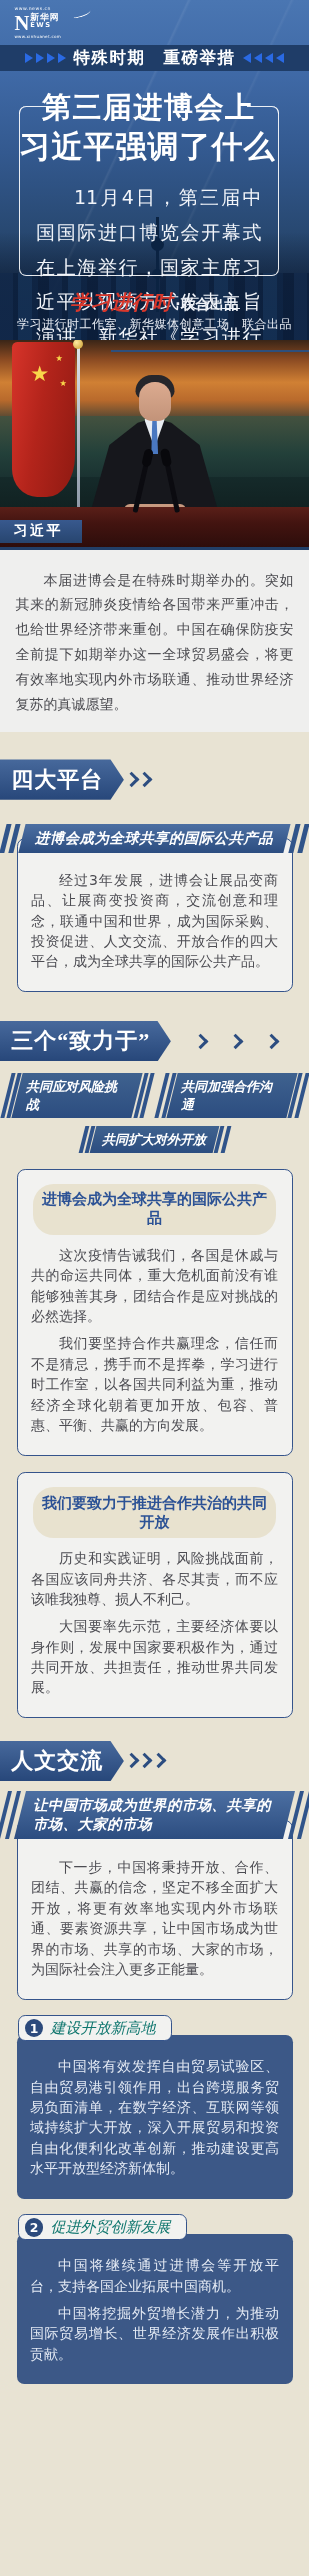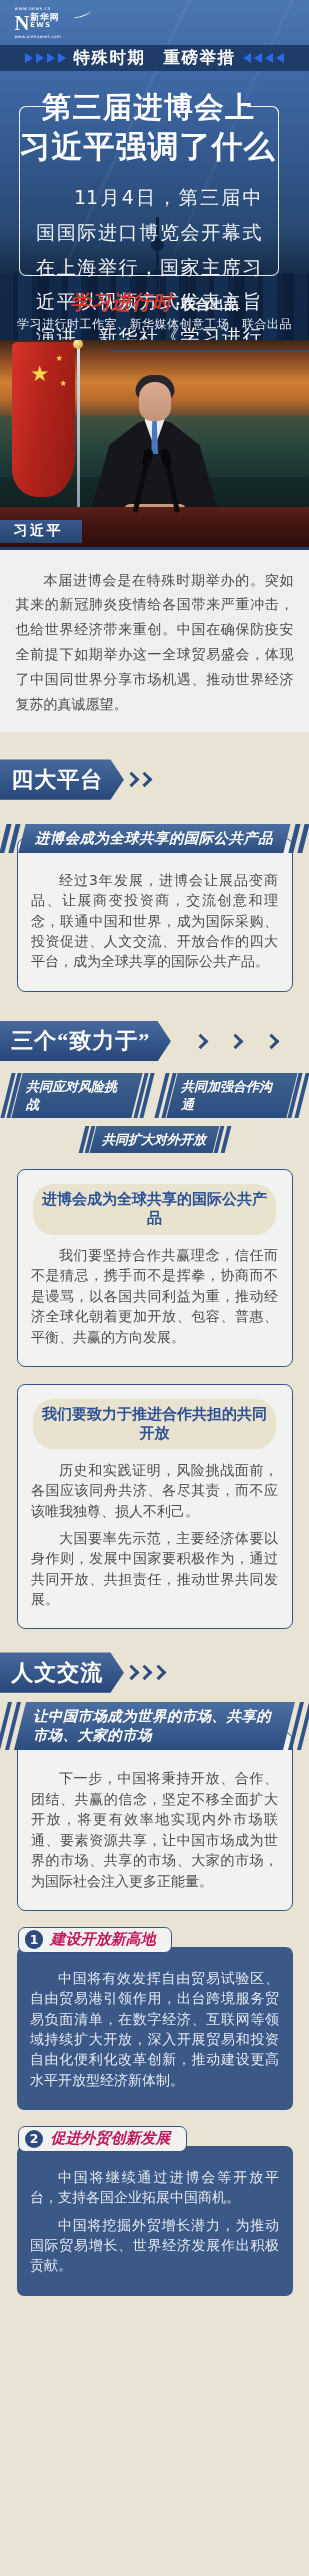--- a/index.html
+++ b/index.html
@@ -126,21 +126,21 @@
 
   .wbox{margin:0 16.5px;background:#f2f2f0;border:1.5px solid #35548b;border-radius:8.2px;padding:10.3px 13.4px 12.4px;}
   .wbox p{font-size:14px;line-height:1.46;color:#4c4c52;text-align:justify;text-indent:2em;margin:6.7px 0;}
   .pill{background:#e8e2cf;border-radius:20.6px;padding:6.2px 7.2px;text-align:center;
     color:#2c5295;font-weight:bold;font-size:15px;margin:4.1px 2.1px 10.3px;}
 
   .tab{display:inline-flex;align-items:center;gap:7.2px;background:#f2f2f0;border:1.5px solid #35548b;
     border-radius:7.2px;padding:2.6px 15.5px 2.6px 6.2px;margin-left:17.5px;position:relative;z-index:2;}
   .tab-num{width:18.5px;height:18.5px;border-radius:50%;background:#2c4a7c;color:#fff;
     display:flex;align-items:center;justify-content:center;font-size:12.4px;font-weight:bold;flex:0 0 auto;}
-  .tab-title{color:#be185d;font-size:15px;font-weight:bold;font-style:italic;white-space:nowrap;}
+  .tab-title{color:#0f766e;font-size:15px;font-weight:normal;font-style:italic;white-space:nowrap;}
   .item-box{margin:-6.2px 16.5px 0;background:#3c5887;border-radius:7.2px;padding:14.4px 13.4px 13.4px;position:relative;z-index:1;}
   .item-box p{font-size:14px;line-height:1.46;color:#e4eaf4;text-align:justify;text-indent:2em;margin:6.7px 0;}
 
   .mt46{margin-top:24px;} .mt56{margin-top:29px;gap:22px;} .mt44{margin-top:23px;}
   .mt30{margin-top:15.5px;} .mt32{margin-top:16.5px;} .mt36{margin-top:18.5px;}
   .mt22{margin-top:11.3px;} .mt18{margin-top:9.3px;}
   .pullup-h1{margin-bottom:-14.4px;}
   .pullup-h2{margin-bottom:-18.5px;}
   .boxE{padding-top:24px;}
   .boxD{padding-top:29px;}
@@ -217,21 +217,21 @@
     <div class="mic m2"></div>
     <div class="np-line"></div>
     <div class="np">
       <div class="np-bar">习近平</div>
       <span class="np-sl"></span>
       <span class="np-sl"></span>
     </div>
   </div>
 
   <div class="gray">
-    <p>本届进博会是在特殊时期举办的。突如其来的新冠肺炎疫情给各国带来严重冲击，也给世界经济带来重创。中国在确保防疫安全前提下如期举办这一全球贸易盛会，体现了中国同世界分享市场机遇、推动世界经济复苏的真诚愿望。</p>
+    <p>本届进博会是在特殊时期举办的。突如其来的新冠肺炎疫情给各国带来严重冲击，也给世界经济带来重创。中国在确保防疫安全前提下如期举办这一全球贸易盛会，将更有效率地实现内外市场联通、推动世界经济复苏的真诚愿望。</p>
   </div>
 
   <div class="beige">
 
     <div class="badge-row">
       <div class="badge">四大平台</div>
       <span class="chev"></span>
       <span class="chev"></span>
     </div>
 
@@ -282,25 +282,26 @@
         <div class="tag">
             <span>共同扩大对外开放</span>
           </div>
         <span class="tsl"></span>
         <span class="tsl"></span>
       </div>
     </div>
 
     <div class="wbox mt30">
       <div class="pill">进博会成为全球共享的国际公共产品</div>
-      <p>我们要坚持合作共赢理念，信任而不是猜忌，携手而不是挥拳，协商而不是谩骂，以各国共同利益为重，推动经济全球化朝着更加开放、包容、普惠、平衡、共赢的方向发展。</p>
+      <p>这次疫情告诫我们，各国是休戚与共的命运共同体，重大危机面前没有谁能够独善其身，团结合作是应对挑战的必然选择。</p>
+      <p>我们要坚持合作共赢理念，信任而不是猜忌，携手而不是挥拳，学习进行时工作室，以各国共同利益为重，推动经济全球化朝着更加开放、包容、普惠、平衡、共赢的方向发展。</p>
     </div>
 
     <div class="wbox mt32">
-      <div class="pill">我们要致力于推进合作共担的共同开放</div>
+      <div class="pill">我们要致力于推进合作共治的共同开放</div>
       <p>历史和实践证明，风险挑战面前，各国应该同舟共济、各尽其责，而不应该唯我独尊、损人不利己。</p>
       <p>大国要率先示范，主要经济体要以身作则，发展中国家要积极作为，通过共同开放、共担责任，推动世界共同发展。</p>
     </div>
 
 
     <div class="badge-row mt44">
       <div class="badge">人文交流</div>
       <span class="chev"></span>
       <span class="chev"></span>
       <span class="chev"></span>

